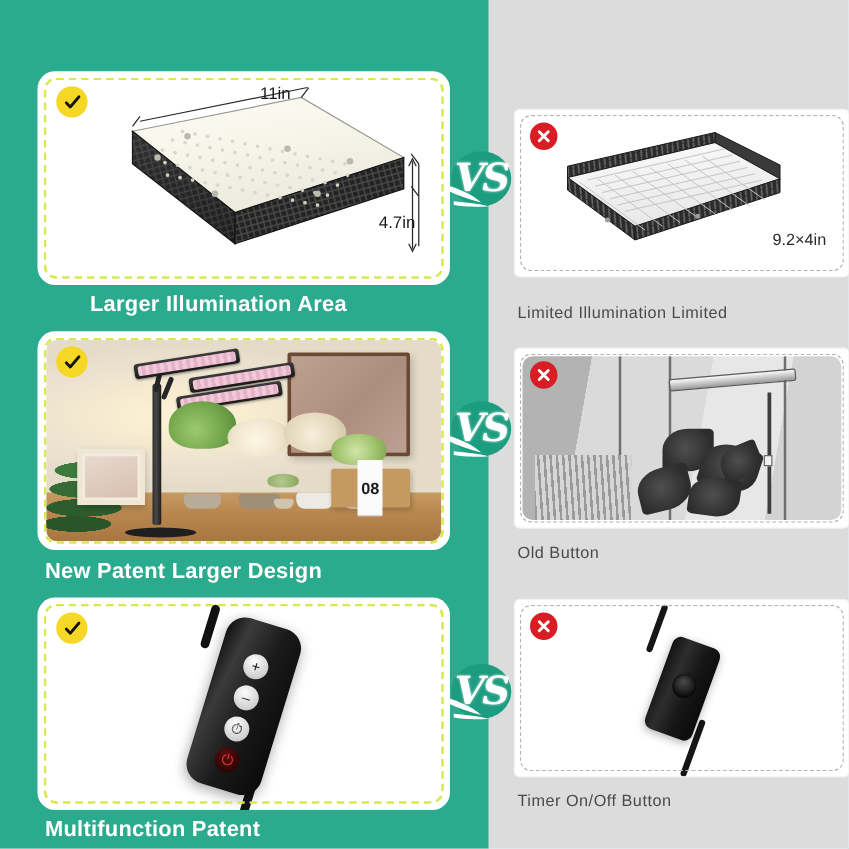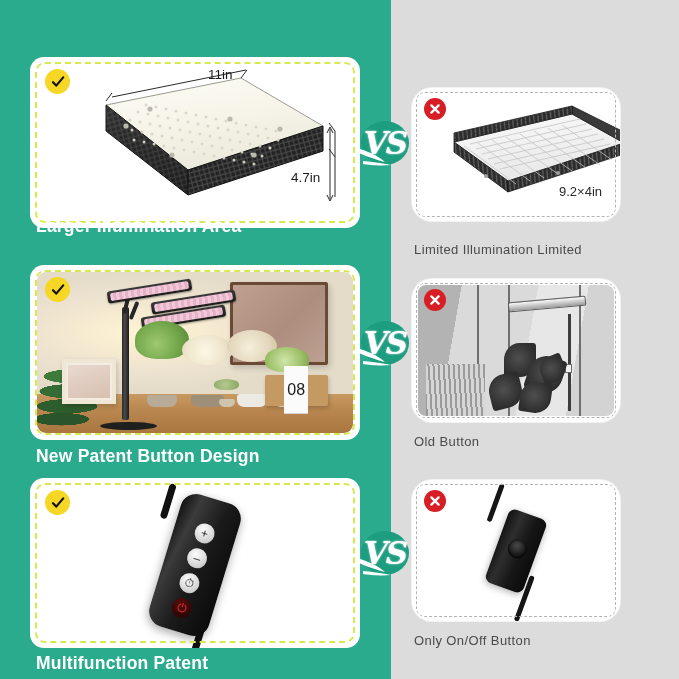--- a/index.html
+++ b/index.html
@@ -61,22 +61,22 @@
     border-radius: 14px;
   }
   .card.ours::after {
     content: "";
     position: absolute; inset: 5px;
     border: 2px dashed #d8e94f;
     border-radius: 10px;
     pointer-events: none;
   }
   .card.others {
-    left: 412px; width: 208px;
-    border-radius: 20px;
+    left: 412px; width: 267px;
+    border-radius: 4px;
     box-shadow: 0 0 0 1px #f2f2f2;
     padding-left: 18px;
   }
   .card.others::after {
     content: "";
     position: absolute; inset: 4px;
     border: 1px dashed #b4b4b4;
     border-radius: 9px;
     pointer-events: none;
   }
@@ -106,21 +106,21 @@
     background: #d81e24;
   }
   .badge svg { display: block; }
 
   
   .cap-ours {
     position: absolute; left: 36px;
     font-size: 17.5px; font-weight: 700; color: #ffffff;
     letter-spacing: .2px; white-space: nowrap;
   }
-  #cap-ours-1 { top: 216px; }
+  #cap-ours-1 { top: 233px; margin-left: 36px; }
   #cap-ours-2 { top: 446px; }
   #cap-ours-3 { top: 653px; }
   .cap-others {
     position: absolute; left: 414px;
     font-size: 13px; font-weight: 400; color: #4a4a4a;
     letter-spacing: .4px; white-space: nowrap;
   }
   #cap-others-1 { top: 242px; }
   #cap-others-2 { top: 434px; }
   #cap-others-3 { top: 633px; }
@@ -154,21 +154,21 @@
   
   .art { position: absolute; inset: 0; }
 
   
   .dim-label {
     position: absolute;
     font-size: 13.5px; color: #1a1a1a; font-weight: 400;
     white-space: nowrap;
   }
   #dim-w { left: 178px; top: 10px; }
-  #dim-h { left: 261px; top: 113px; }
+  #dim-h { left: 273px; top: 113px; }
 
   
   .photo-scene { position: absolute; inset: 7px; border-radius: 9px; overflow: hidden; }
   .wall {
     position: absolute; left: 0; top: 0; right: 0; height: 78%;
     background:
       radial-gradient(ellipse 55% 45% at 34% 48%, #fff4d4 0%, #f6ead0 38%, #ece2cf 70%, #e4dcc9 100%);
   }
   .desk {
     position: absolute; left: 0; right: 0; bottom: 0; height: 24%;
@@ -253,21 +253,21 @@
     background: #c49a62; border-radius: 2px;
     box-shadow: 1px 2px 4px rgba(0,0,0,.2);
     display: flex; align-items: center; justify-content: center;
   }
   .clock .cards {
     display: flex; gap: 2px;
   }
   .clock .cards span {
     display: block;
     background: #fbfbfb; color: #1a1a1a;
-    font-size: 16px; font-weight: 400;
+    font-size: 13px; font-weight: 700;
     padding: 16px 3px; border-radius: 1px;
     line-height: 1;
     box-shadow: inset 0 -1px 0 #d2d2d2;
   }
 
   
   .gray-scene { position: absolute; inset: 6px; border-radius: 8px; overflow: hidden;
     background: linear-gradient(100deg,#b3b3b3 0 20%,#dadada 20% 55%,#e7e7e7 55% 78%,#d3d3d3 78% 100%); }
   .gs-line { position: absolute; top: 0; bottom: 0; width: 2px; background: #6f6f6f; }
   .gs-lamp-pole { position: absolute; right: 22%; top: 22%; bottom: 4%; width: 3px; background: #3d3d3d; }
@@ -591,21 +591,21 @@
           <span>08</span>
         </div>
       </div>
     </div>
     <div class="badge check">
       <svg width="16" height="16" viewBox="0 0 16 16">
         <path d="M3 8.2 L6.2 11.6 L13.2 3.4" stroke="#141414" stroke-width="2.2" fill="none" stroke-linecap="round" stroke-linejoin="round"></path>
       </svg>
     </div>
   </div>
-  <div class="cap-ours" id="cap-ours-2">New Patent Button Design</div>
+  <div class="cap-ours" id="cap-ours-2">New Patent Larger Design</div>
 
   <div class="card others" id="card-others-2">
     <div class="gray-scene">
       <div class="gs-line" style="left:30%;"></div>
       <div class="gs-line" style="left:46%;"></div>
       <div class="gs-line" style="left:82%;"></div>
       <div class="gs-lamp-head"></div>
       <div class="gs-lamp-pole"></div>
       <div style="position:absolute;right:21.5%;top:60%;width:7px;height:9px;background:#f2f2f2;border:1px solid #6a6a6a;"></div>
       <div class="gs-grass"></div>
@@ -649,21 +649,21 @@
       <div class="rock-body">
         <div class="rock-knob"></div>
       </div>
     </div>
     <div class="badge cross">
       <svg width="14" height="14" viewBox="0 0 14 14">
         <path d="M3.4 3.4 L10.6 10.6 M10.6 3.4 L3.4 10.6" stroke="#ffffff" stroke-width="2.3" stroke-linecap="round"></path>
       </svg>
     </div>
   </div>
-  <div class="cap-others" id="cap-others-3">Only On/Off Button</div>
+  <div class="cap-others" id="cap-others-3">Timer On/Off Button</div>
 
   <div class="vs" id="vs-1">
     <div class="disc"></div>
     <svg viewBox="0 0 60 50">
       <path d="M2 30 C12 33 22 37 30 44 C22 42 10 38 2 34 Z" fill="#ffffff"></path>
       <path d="M8 43 C18 44 28 45 36 47 C26 48 14 47 8 46 Z" fill="#ffffff"></path>
     </svg>
     <div class="glyph">VS</div>
   </div>
   <div class="vs" id="vs-2">

